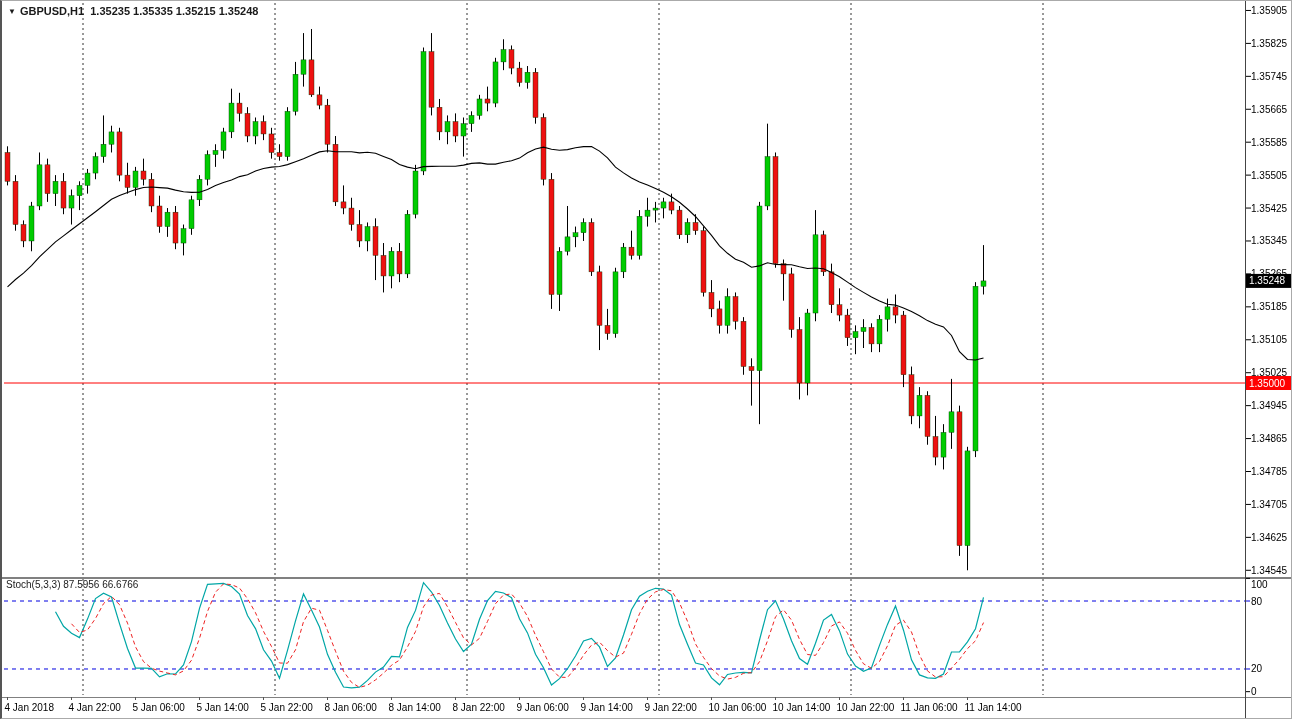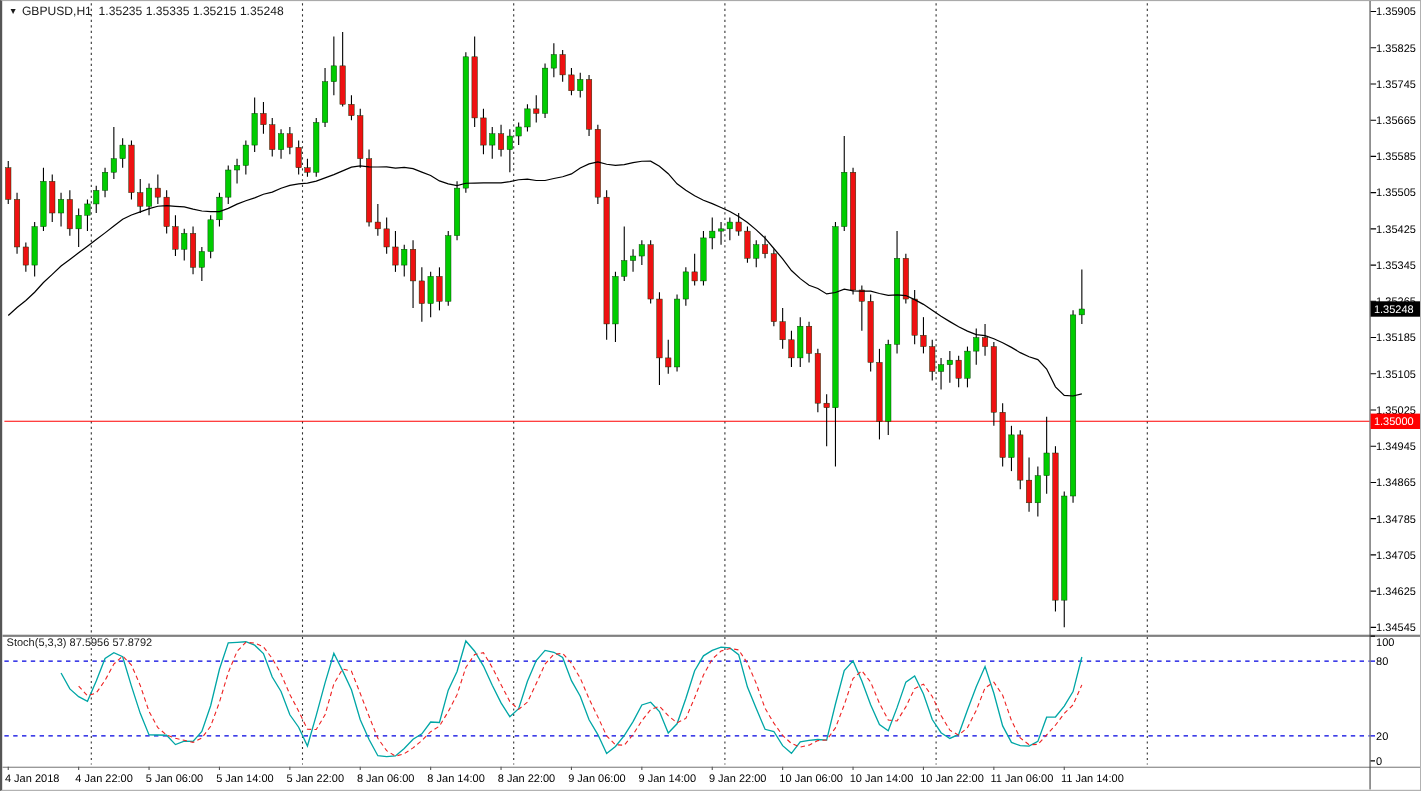--- a/index.html
+++ b/index.html
@@ -4,21 +4,21 @@
 <style>
   html,body{margin:0;padding:0;background:#fff;}
   .window{
     position:relative;width:1292px;height:719px;background:#fff;
     font-family:"Liberation Sans",sans-serif;overflow:hidden;
     border-top:1px solid #aaa;border-bottom:1px solid #aaa;border-right:1px solid #aaa;
     border-left:2px solid #555;box-sizing:border-box;
   }
   svg{position:absolute;left:0;top:0;}
   .title-overlay{
-    position:absolute;left:6px;top:4px;font-size:11px;font-weight:normal;color:#1a1a1a;
+    position:absolute;left:6px;top:4px;font-size:11px;font-weight:bold;color:#1a1a1a;
     letter-spacing:0px;white-space:nowrap;z-index:5;
   }
   .title-overlay .arrow{font-size:8px;position:relative;top:-1px;margin-right:4px;}
   .stoch-overlay{
     position:absolute;left:4px;top:578px;font-size:10px;color:#1a1a1a;z-index:5;white-space:nowrap;
   }
 </style>
 </head>
 <body>
 
@@ -383,15 +383,15 @@
           <text x="898.5" y="710" font-family="&quot;Liberation Sans&quot;,sans-serif" font-size="10" fill="#000000">11 Jan 06:00</text>
           <line x1="965.5" y1="696" x2="965.5" y2="699" stroke="#555" stroke-width="1"></line>
           <text x="962.5" y="710" font-family="&quot;Liberation Sans&quot;,sans-serif" font-size="10" fill="#000000">11 Jan 14:00</text>
         </g>
       </g>
   </svg>
 
   <div class="title-overlay"><span class="arrow">▼</span><span>GBPUSD,H1</span>&nbsp;&nbsp;<span>1.35235 1.35335 1.35215 1.35248</span>
   </div>
 
-  <div class="stoch-overlay"><span>Stoch(5,3,3)</span>&nbsp;<span>87.5956 57.8792</span>
+  <div class="stoch-overlay"><span>Stoch(5,3,3)</span>&nbsp;<span>87.5956 66.6766</span>
   </div>
 </div>
 
 </body></html>

